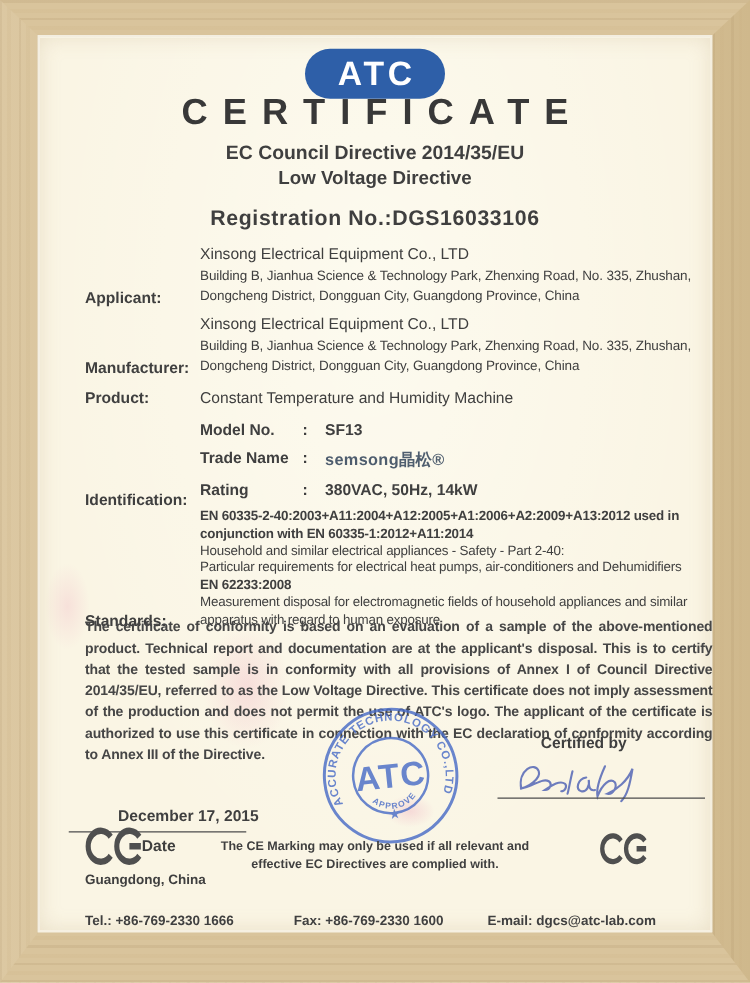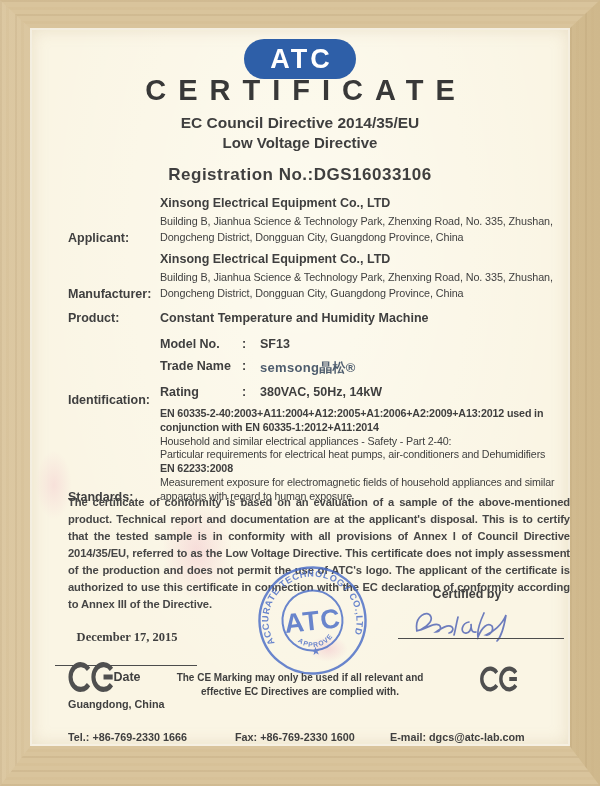--- a/index.html
+++ b/index.html
@@ -28,37 +28,37 @@
   .logo-pill span{color:#fff;font-weight:bold;font-size:27px;letter-spacing:3px;padding-left:3px;}
   .cert-title{margin-top:-5px;font-size:29px;font-weight:bold;letter-spacing:12px;padding-left:12px;color:#383838;text-align:center;}
   .sub1{margin-top:4px;font-size:15px;font-weight:bold;}
   .sub2{margin-top:7px;font-size:15.5px;font-weight:bold;}
   .sub3{margin-top:2px;font-size:15px;font-weight:bold;}
   .regno{margin-top:14px;font-size:17px;font-weight:bold;letter-spacing:0.5px;}
   .fields{position:absolute;left:36px;top:166px;width:502px;}
   .frow{display:flex;align-items:flex-end;}
   .flbl{width:92px;flex-shrink:0;font-weight:bold;font-size:12.5px;}
   .fval{flex:1;min-width:0;}
-  .fname{font-weight:bold;font-size:12.5px;}
+  .fname{font-weight:normal;font-size:12.5px;}
   .faddr{margin-top:4px;font-size:10.8px;line-height:15.5px;letter-spacing:-0.1px;white-space:nowrap;}
   .mt6{margin-top:7px;} .mt9{margin-top:10px;} .mt11{margin-top:12px;}
   .idrow{display:flex;margin-bottom:8px;}
   .idlbl{width:82px;font-weight:bold;font-size:12.5px;}
   .idcolon{width:18px;font-weight:bold;font-size:12.5px;}
   .idval{font-weight:bold;font-size:12.5px;}
   .brandmark{font-weight:bold;font-size:13px;color:#4e5d6e;letter-spacing:0.3px;}
   .stdline{font-size:10.7px;line-height:13.8px;letter-spacing:-0.15px;white-space:nowrap;}
   .stdbold{font-weight:bold;}
   .bodypara{position:absolute;left:36px;top:464px;width:502px;font-size:11.2px;font-weight:bold;
     line-height:17px;text-align:justify;color:#464646;letter-spacing:-0.1px;}
   .stamp{position:absolute;left:208px;top:518px;transform:rotate(-6deg);opacity:0.82;}
   .certby{position:absolute;left:355px;top:557px;width:160px;text-align:center;font-weight:bold;font-size:12.5px;}
   .signature{position:absolute;left:375px;top:572px;}
   .sigline{position:absolute;left:366px;top:608px;width:166px;border-top:1.5px solid #4c4c4c;}
-  .datetxt{position:absolute;left:15px;top:600px;width:160px;text-align:center;font-weight:bold;font-size:12.5px;font-family:Liberation Serif, serif;}
+  .datetxt{position:absolute;left:15px;top:616px;width:160px;text-align:right;font-weight:bold;font-size:12.5px;}
   .dateline{position:absolute;left:23px;top:635px;width:142px;border-top:1.5px solid #4c4c4c;}
   .datelbl{position:absolute;left:15px;top:640px;width:160px;text-align:center;font-weight:bold;font-size:12.5px;}
   .ce-left{position:absolute;left:34px;top:629px;}
   .ce-right{position:absolute;left:446px;top:634px;}
   .cenote{position:absolute;left:120px;top:641px;width:296px;text-align:center;font-weight:bold;
     font-size:10px;line-height:13.5px;}
   .addr{position:absolute;left:36px;top:667px;width:490px;font-weight:bold;font-size:10.8px;line-height:15.5px;}
   .contact{position:absolute;top:701px;font-weight:bold;font-size:10.8px;}
   .tel{left:36px;} .fax{left:203px;} .email{left:358px;}
   .artifact{position:absolute;pointer-events:none;}
@@ -139,21 +139,21 @@
     </div>
 
     <div class="frow">
       <div class="flbl">Standards:</div>
       <div class="fval">
         <div class="stdline stdbold">EN 60335-2-40:2003+A11:2004+A12:2005+A1:2006+A2:2009+A13:2012 used in</div>
         <div class="stdline stdbold">conjunction with EN 60335-1:2012+A11:2014</div>
         <div class="stdline">Household and similar electrical appliances - Safety - Part 2-40:</div>
         <div class="stdline">Particular requirements for electrical heat pumps, air-conditioners and Dehumidifiers</div>
         <div class="stdline stdbold">EN 62233:2008</div>
-        <div class="stdline">Measurement exposure for electromagnetic fields of household appliances and similar</div>
+        <div class="stdline">Measurement disposal for electromagnetic fields of household appliances and similar</div>
         <div class="stdline">apparatus with regard to human exposure</div>
       </div>
     </div>
   </div>
 
   <div class="bodypara">The certificate of conformity is based on an evaluation of a sample of the above-mentioned product. Technical report and documentation are at the applicant's disposal. This is to certify that the tested sample is in conformity with all provisions of Annex I of Council Directive 2014/35/EU, referred to as the Low Voltage Directive. This certificate does not imply assessment of the production and does not permit the use of ATC's logo. The applicant of the certificate is authorized to use this certificate in connection with the EC declaration of conformity according to Annex III of the Directive.</div>
 
   <svg class="stamp" width="145" height="145" viewBox="0 0 145 145">
     <defs>
       <path id="ringPath" d="M 32.6,91.1 A 44,44 0 1 1 112.4,91.1"></path>

